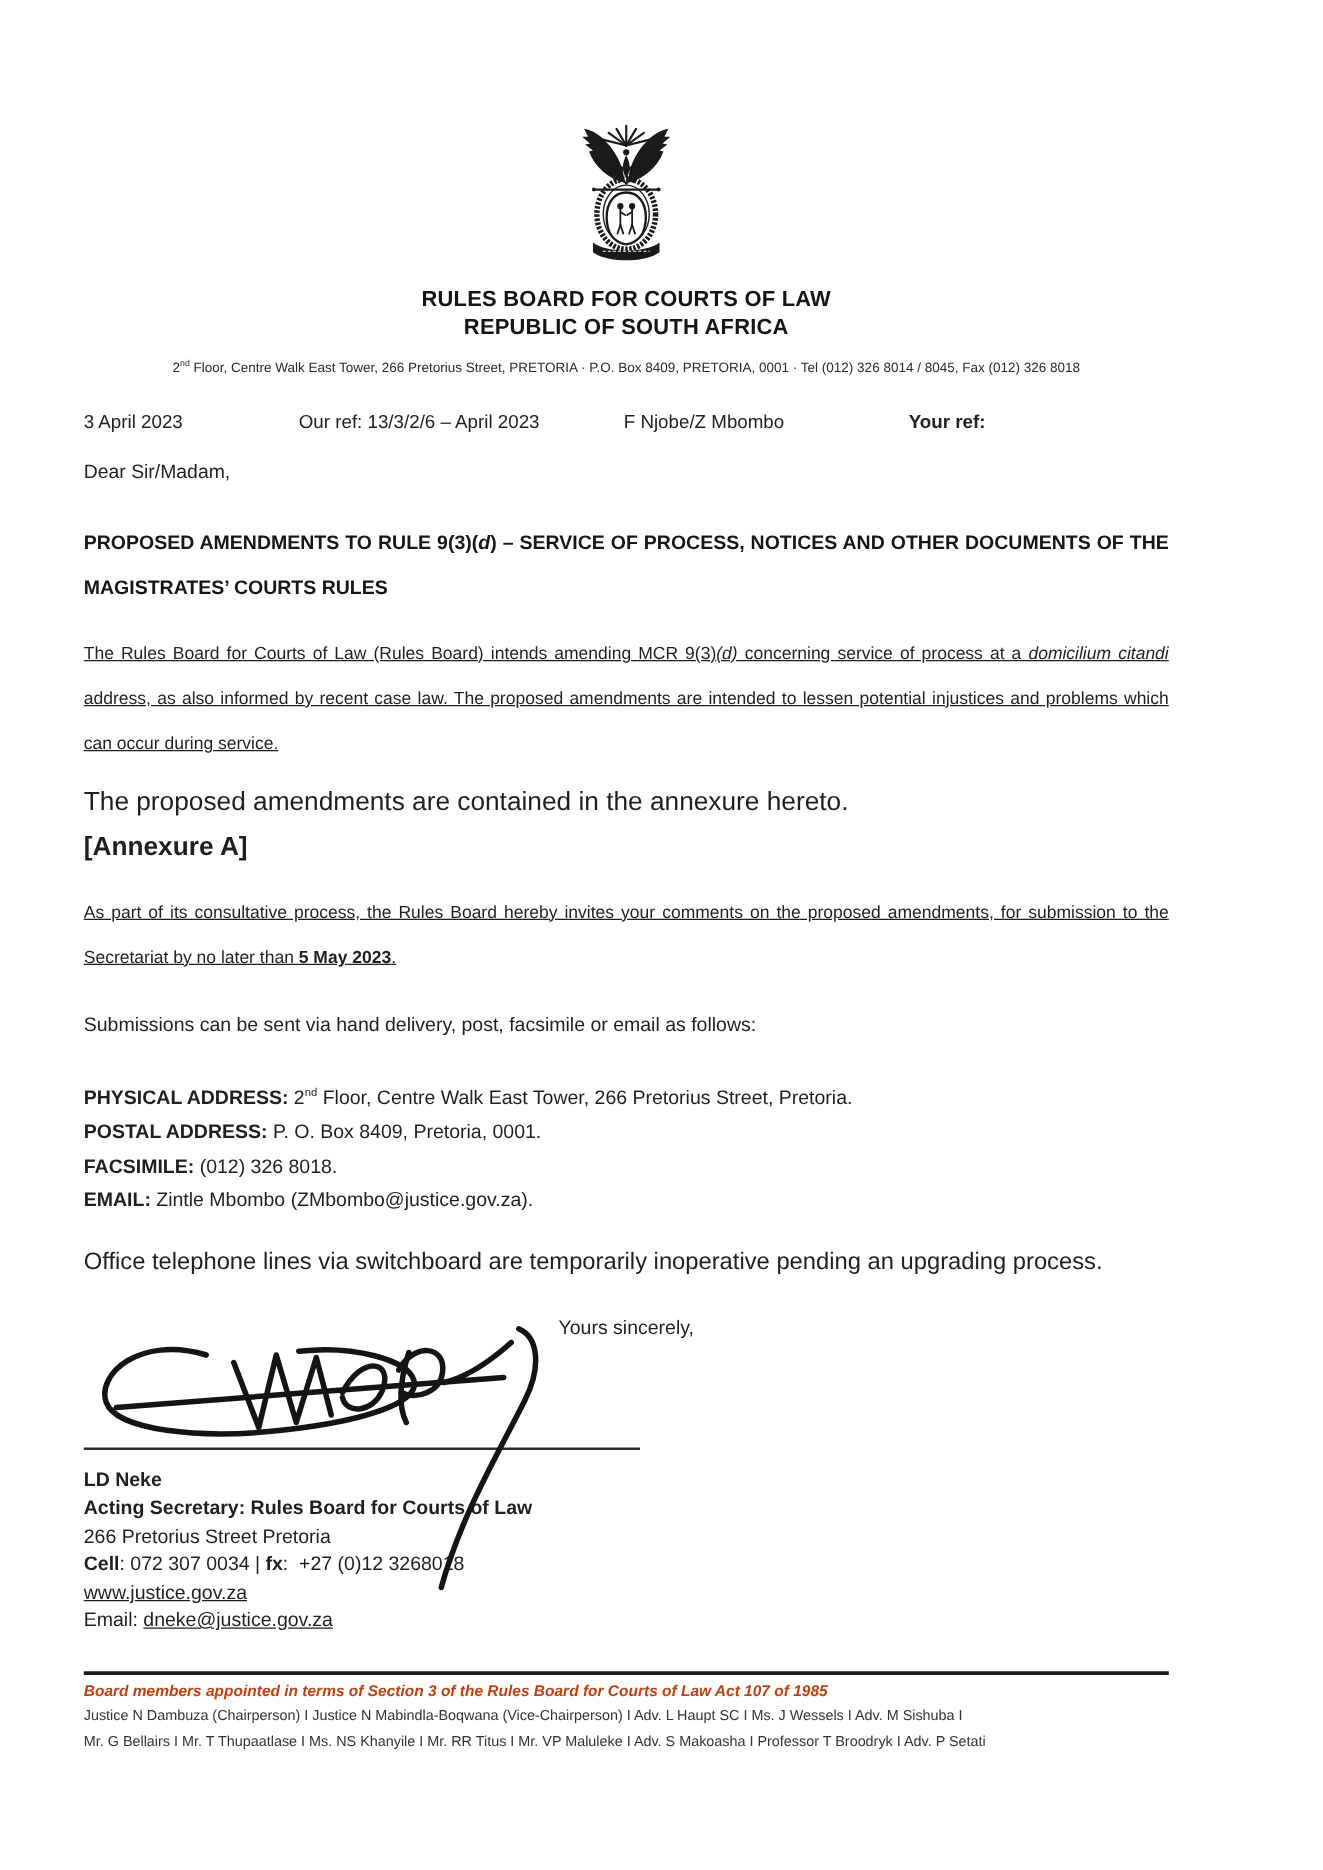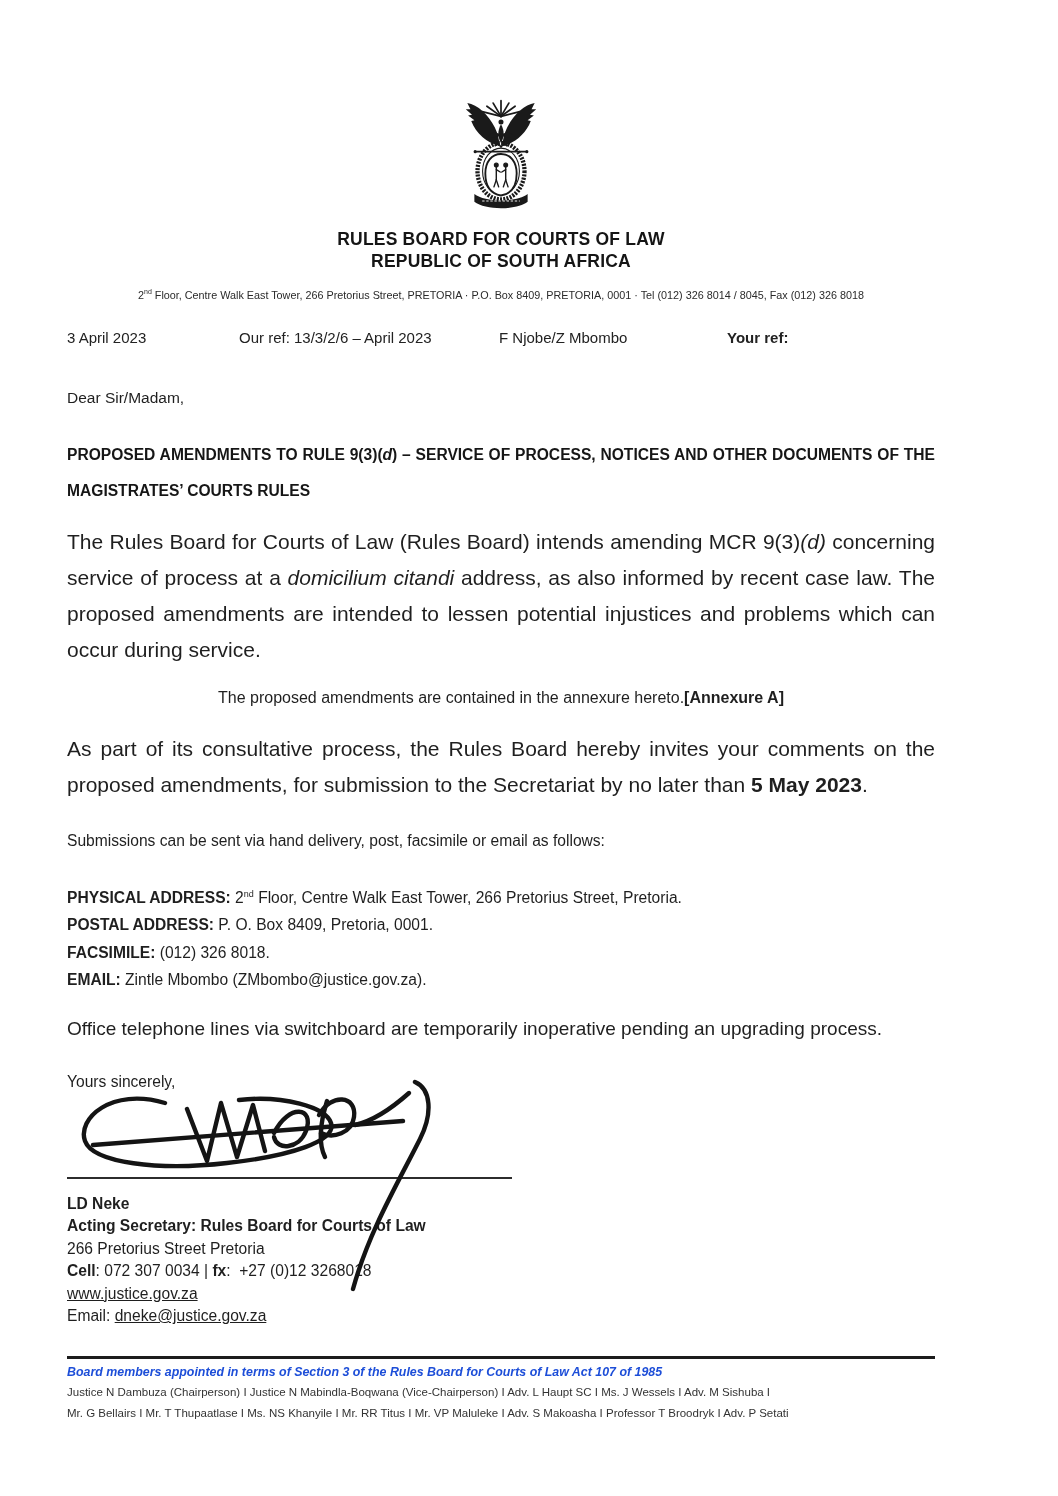--- a/index.html
+++ b/index.html
@@ -18,42 +18,42 @@
   .org-title{margin-top:8px;text-align:center;font-weight:bold;font-size:17.5px;line-height:22px;color:#151515;letter-spacing:.2px;}
   .hdr-address{margin:16px -48px 0 -48px;text-align:center;font-size:10.8px;color:#2a2a2a;white-space:nowrap;}
   .hdr-address sup{font-size:7px;}
   
   .ref-line{position:relative;height:20px;margin-top:28px;font-size:15px;color:#222;}
   .ref-line span{position:absolute;top:0;white-space:nowrap;}
   .ref-date{left:0;}
   .ref-our{left:172px;}
   .ref-drafters{left:432px;}
   .ref-your{left:660px;font-weight:bold;}
-  .salutation{margin-top:40px;font-size:15.5px;}
+  .salutation{margin-top:20px;font-size:15.5px;}
   
   .subject{margin-top:30px;font-weight:bold;font-size:15.6px;line-height:36px;text-align:justify;color:#161616;}
-  .para{margin-top:15px;font-size:21px;line-height:36px;text-align:justify;}
-  .para-annexure{margin-top:12px;font-size:16px;line-height:36px;display:flex;justify-content:center;}
+  .para{margin-top:15px;font-size:14px;line-height:36px;text-align:justify;text-decoration:underline;}
+  .para-annexure{margin-top:12px;font-size:21px;line-height:36px;display:flex;justify-content:flex-end;flex-direction:column;}
   .para-single{margin-top:20px;font-size:15.6px;line-height:36px;text-align:left;}
   .bold{font-weight:bold;}
   .ital{font-style:italic;}
   .contact-block{margin-top:22px;font-size:15.6px;line-height:27.5px;}
   .contact-block sup{font-size:9px;}
   .office-note{margin-top:18px;font-size:19px;line-height:34px;text-align:justify;}
-  .closing{margin-top:24px;font-size:15.6px;line-height:23px;}
+  .closing{margin-top:24px;font-size:15.6px;line-height:23px;text-align:center;}
   
   .signature-area{position:relative;height:86px;}
   .sig-svg{position:absolute;left:2px;top:-14px;z-index:2;pointer-events:none;}
   .sig-line{position:absolute;left:0;bottom:0;width:445px;border-bottom:2px solid #2c2c2c;}
   .signer{margin-top:14px;font-size:15.6px;line-height:22.5px;position:relative;z-index:1;}
   .signer sup{font-size:9px;}
   .signer .u{ text-decoration:underline;color:#1f1f1f;}
   
   .footer{margin-top:28px;border-top:3px solid #1c1c1c;padding-top:6px;}
-  .footer-heading{font-size:12.4px;font-weight:bold;font-style:italic;color:#1d4ed8;white-space:nowrap;}
+  .footer-heading{font-size:12.4px;font-weight:bold;font-style:italic;color:#c2410c;white-space:nowrap;}
   .footer-members{font-size:11.5px;line-height:21.5px;color:#333;white-space:nowrap;margin-top:3px;}
 </style>
 </head>
 <body>
 
 <div class="page">
 
   <div class="emblem-wrap">
     <svg width="94" height="132" viewBox="0 0 120 140" aria-hidden="true">
       <g stroke="#1a1a1a" stroke-width="2.2" stroke-linecap="round">

